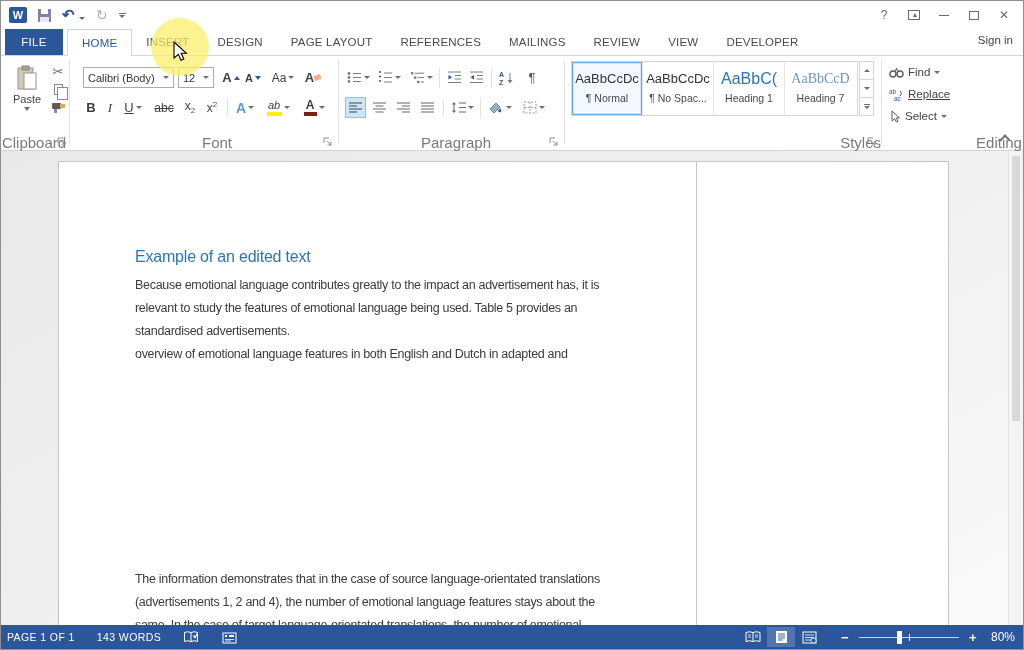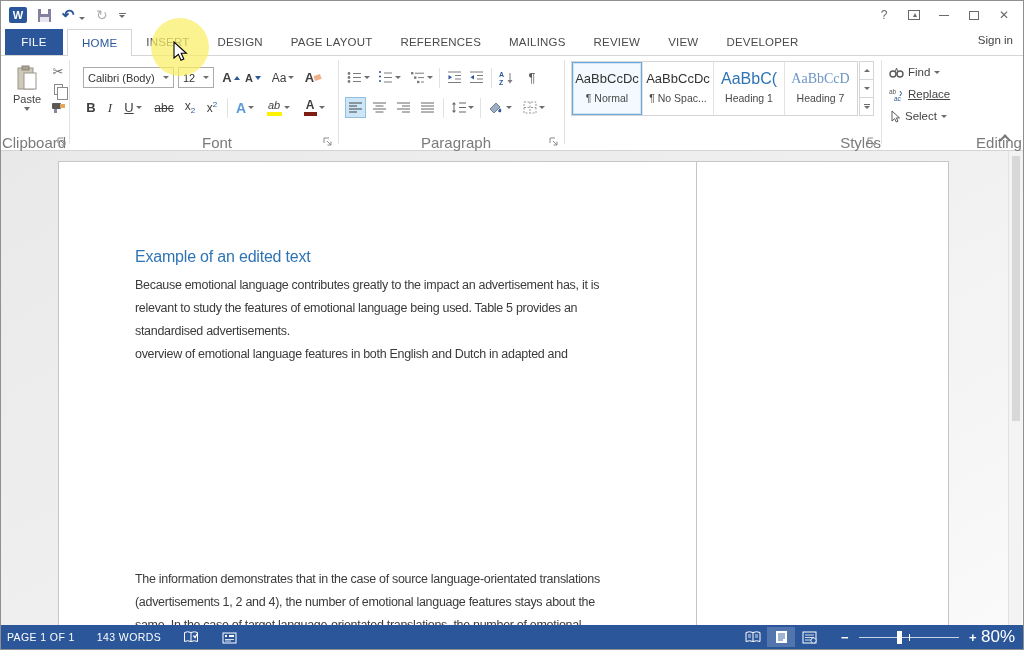--- a/index.html
+++ b/index.html
@@ -118,21 +118,21 @@
   .sb-item { display:flex; align-items:center; height:100%; padding:0 6px; }
   .sb-left { display:flex; align-items:center; gap:10px; }
   .sb-right { margin-left:auto; display:flex; align-items:center; margin-right:8px; }
   .viewbtn { width:28px; height:20px; display:flex; align-items:center; justify-content:center; }
   .viewbtn.active { background:rgba(255,255,255,0.18); }
   .zoomctl { display:flex; align-items:center; margin-left:14px; }
   .zsign { font-size:13px; font-weight:bold; padding:0 4px; color:#fff; }
   .ztrack { position:relative; width:100px; height:1px; background:#c9d4e6; margin:0 6px; }
   .zthumb { position:absolute; left:38px; top:-6px; width:5px; height:13px; background:#fff; }
   .ztick { position:absolute; left:50px; top:-3px; width:1px; height:7px; background:#fff; }
-  .zpct { width:34px; text-align:center; font-size:17px; letter-spacing:0; }
+  .zpct { width:34px; text-align:right; font-size:12px; letter-spacing:0; }
 
   
   .click-circle { position:absolute; left:150px; top:17px; width:58px; height:58px; border-radius:50%;
                   background:rgba(250,238,100,0.72); z-index:40; pointer-events:none; }
   .cursor { position:absolute; left:172px; top:40px; z-index:60; pointer-events:none; }
 </style>
 </head>
 <body>
 
 <div class="window">

